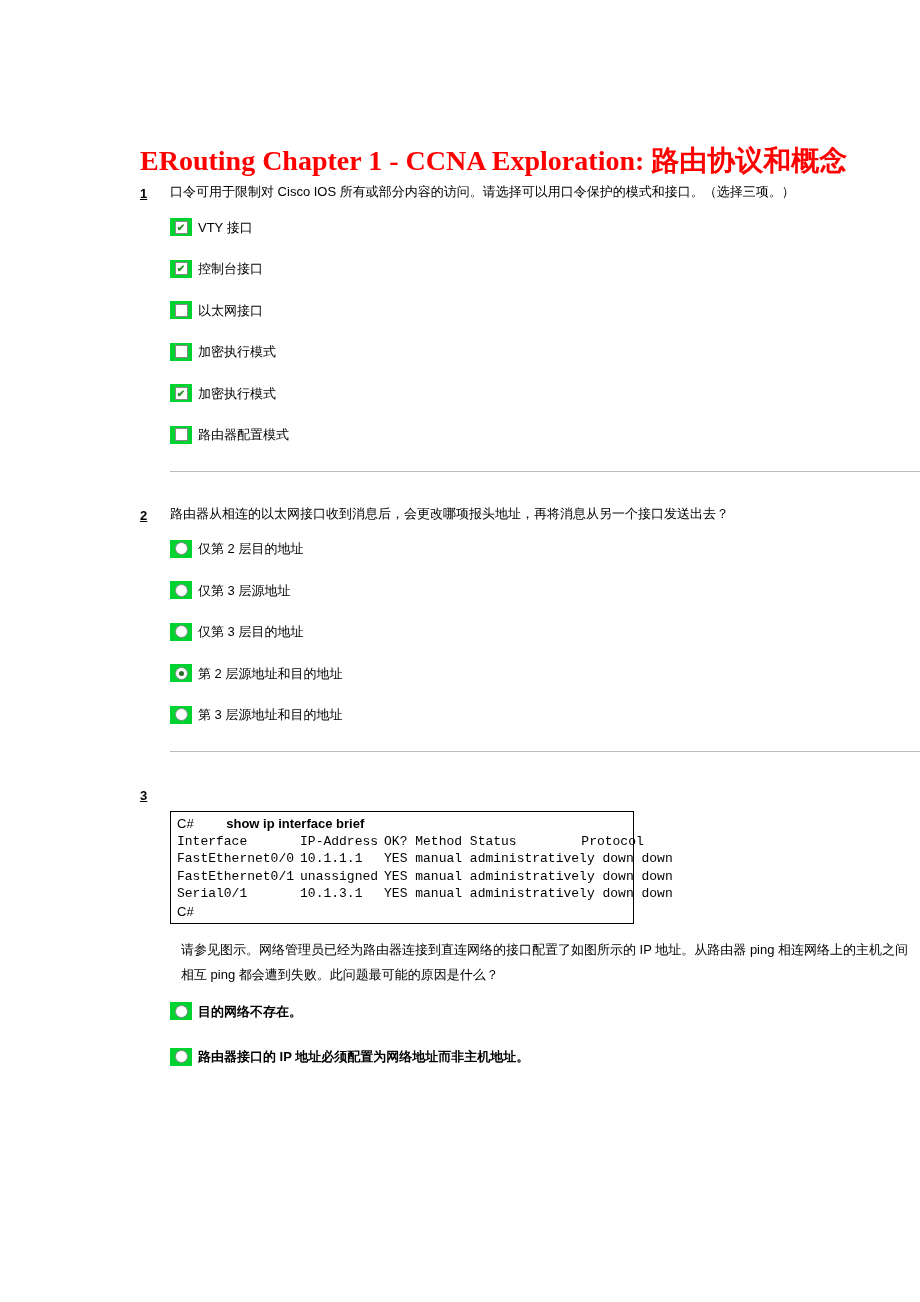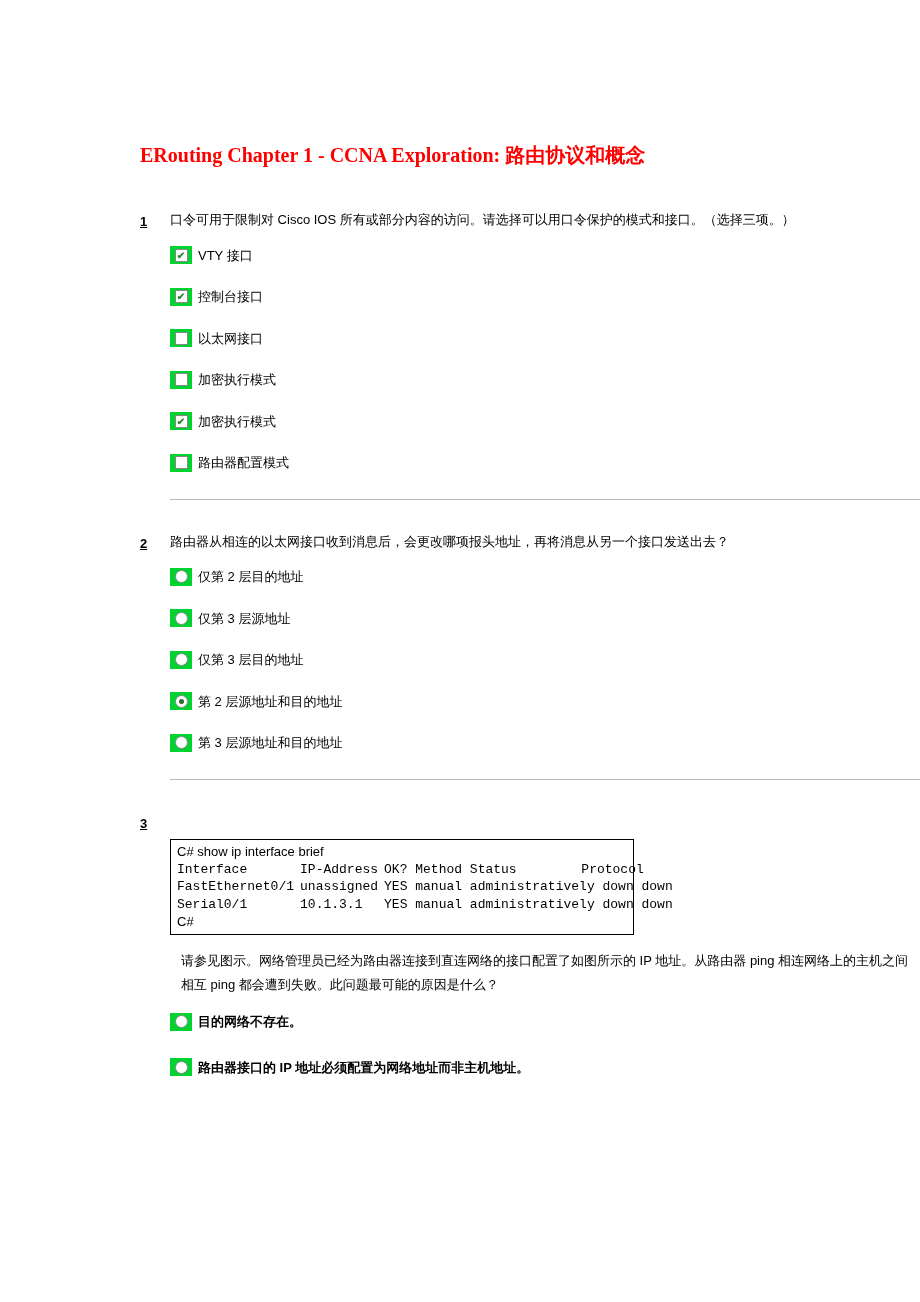--- a/index.html
+++ b/index.html
@@ -6,24 +6,23 @@
     font-family: Arial, "Microsoft YaHei", sans-serif;
     font-size: 13px;
     color: #000;
     margin: 0;
     padding: 140px 0 40px 140px;
     background: #fff;
     line-height: 1.5;
   }
   .title {
     font-family: "SimSun", "NSimSun", serif;
-    font-size: 20px;
+    font-size: 28px;
     color: #ff0000;
     font-weight: bold;
-    margin-bottom: 40px;
   }
   .q-row {
     display: flex;
     align-items: flex-start;
     margin-bottom: 6px;
   }
   .q-num {
     font-weight: bold;
     text-decoration: underline;
     width: 30px;
@@ -110,21 +109,21 @@
     padding: 0 6px 0 0;
     white-space: nowrap;
     font-family: Liberation Mono, monospace;
   }
   .q3-text {
     margin: 10px 0 14px 41px;
     line-height: 1.9;
   }
   .q3-opts { margin-left: 30px; }
   .q3-opts .opt { margin: 6px 0 26px 0; font-weight: bold; }
-  .bold { font-weight: normal; }
+  .bold { font-weight: bold; margin-left: 29px; }
 </style>
 </head>
 <body>
 
 <div class="title">ERouting Chapter 1 - CCNA Exploration: 路由协议和概念</div>
 
 <div class="q-row">
   <div class="q-num">1</div>
   <div class="q-body">
     <div class="q-text">口令可用于限制对 Cisco IOS 所有或部分内容的访问。请选择可以用口令保护的模式和接口。（选择三项。）</div>
@@ -222,20 +221,25 @@
   </div>
   <table>
     <tbody>
         <tr>
       <td>Interface</td>
       <td>IP-Address</td>
       <td><span>OK? Method Status</span></td>
       <td>Protocol</td>
     </tr>
     <tr>
+      <td>FastEthernet0/0</td>
+      <td>10.1.1.1</td>
+      <td colspan="2">YES manual administratively down down</td>
+    </tr>
+    <tr>
       <td>FastEthernet0/1</td>
       <td>unassigned</td>
       <td colspan="2">YES manual administratively down down</td>
     </tr>
     <tr>
       <td>Serial0/1</td>
       <td>10.1.3.1</td>
       <td colspan="2">YES manual administratively down down</td>
     </tr>
   </tbody>

